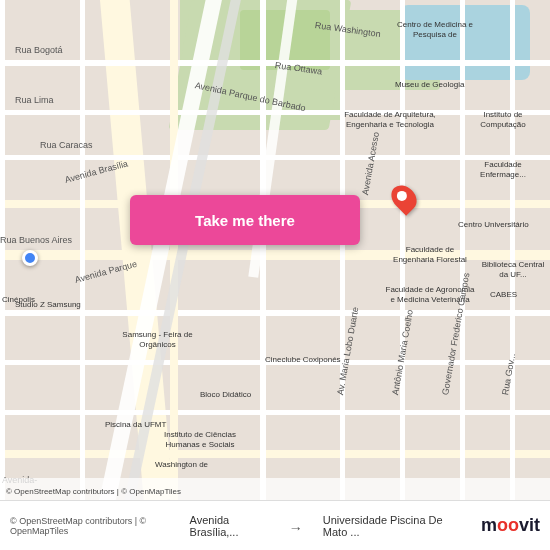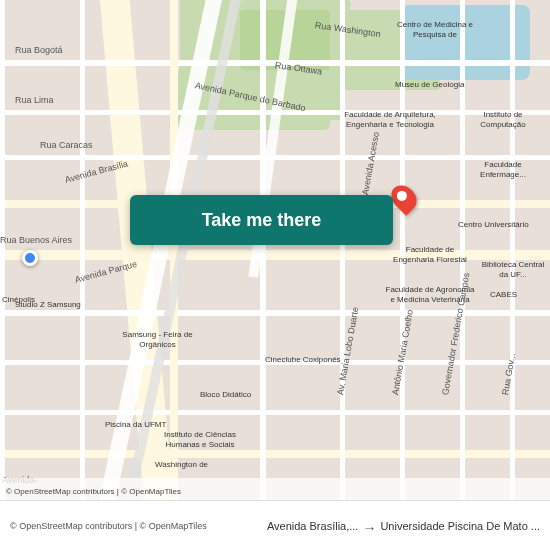--- a/index.html
+++ b/index.html
@@ -42,27 +42,27 @@
       transform-origin: left center;
       pointer-events: none;
       font-weight: 500;
     }
 
     
     #take-me-there-btn {
       position: absolute;
       top: 195px;
       left: 130px;
-      width: 263px;
+      width: 230px;
       height: 50px;
-      background: #0f766e;
+      background: #ec4899;
       color: #fff;
       border: none;
       border-radius: 6px;
-      font-size: 18px;
+      font-size: 15px;
       font-weight: bold;
       cursor: pointer;
       z-index: 100;
       display: flex;
       align-items: center;
       justify-content: center;
       box-shadow: 0 2px 8px rgba(0,0,0,0.3);
     }
 
     
@@ -125,21 +125,21 @@
     }
 
     .attribution {
       font-size: 9px;
       color: #555;
     }
 
     .bottom-right {
       display: flex;
       align-items: center;
-      gap: 4px;
+      gap: 20px;
     }
 
     .moovit-logo {
       font-size: 18px;
       font-weight: bold;
       color: #1a1a2e;
     }
 
     .moovit-logo span {
       color: #e8312a;
@@ -260,18 +260,21 @@
 </div>
 
 <div id="bottom-bar">
   <div class="bottom-left">
     <span class="attribution">© OpenStreetMap contributors | © OpenMapTiles</span>
   </div>
   <div class="bottom-right">
     <span class="route-from">Avenida Brasília,...</span>
     <span class="route-arrow">→</span>
     <span class="route-to">Universidade Piscina De Mato ...</span>
+    <div class="moovit-logo">
+      m<span>oo</span>vit
+    </div>
   </div>
 </div>
 
 <div style="position:absolute;bottom:50px;left:0;width:550px;padding:2px 6px;background:rgba(255,255,255,0.75);z-index:150;">
   <span style="font-size:8px;color:#444;">© OpenStreetMap contributors | © OpenMapTiles</span>
 </div>
 
 </body></html>

